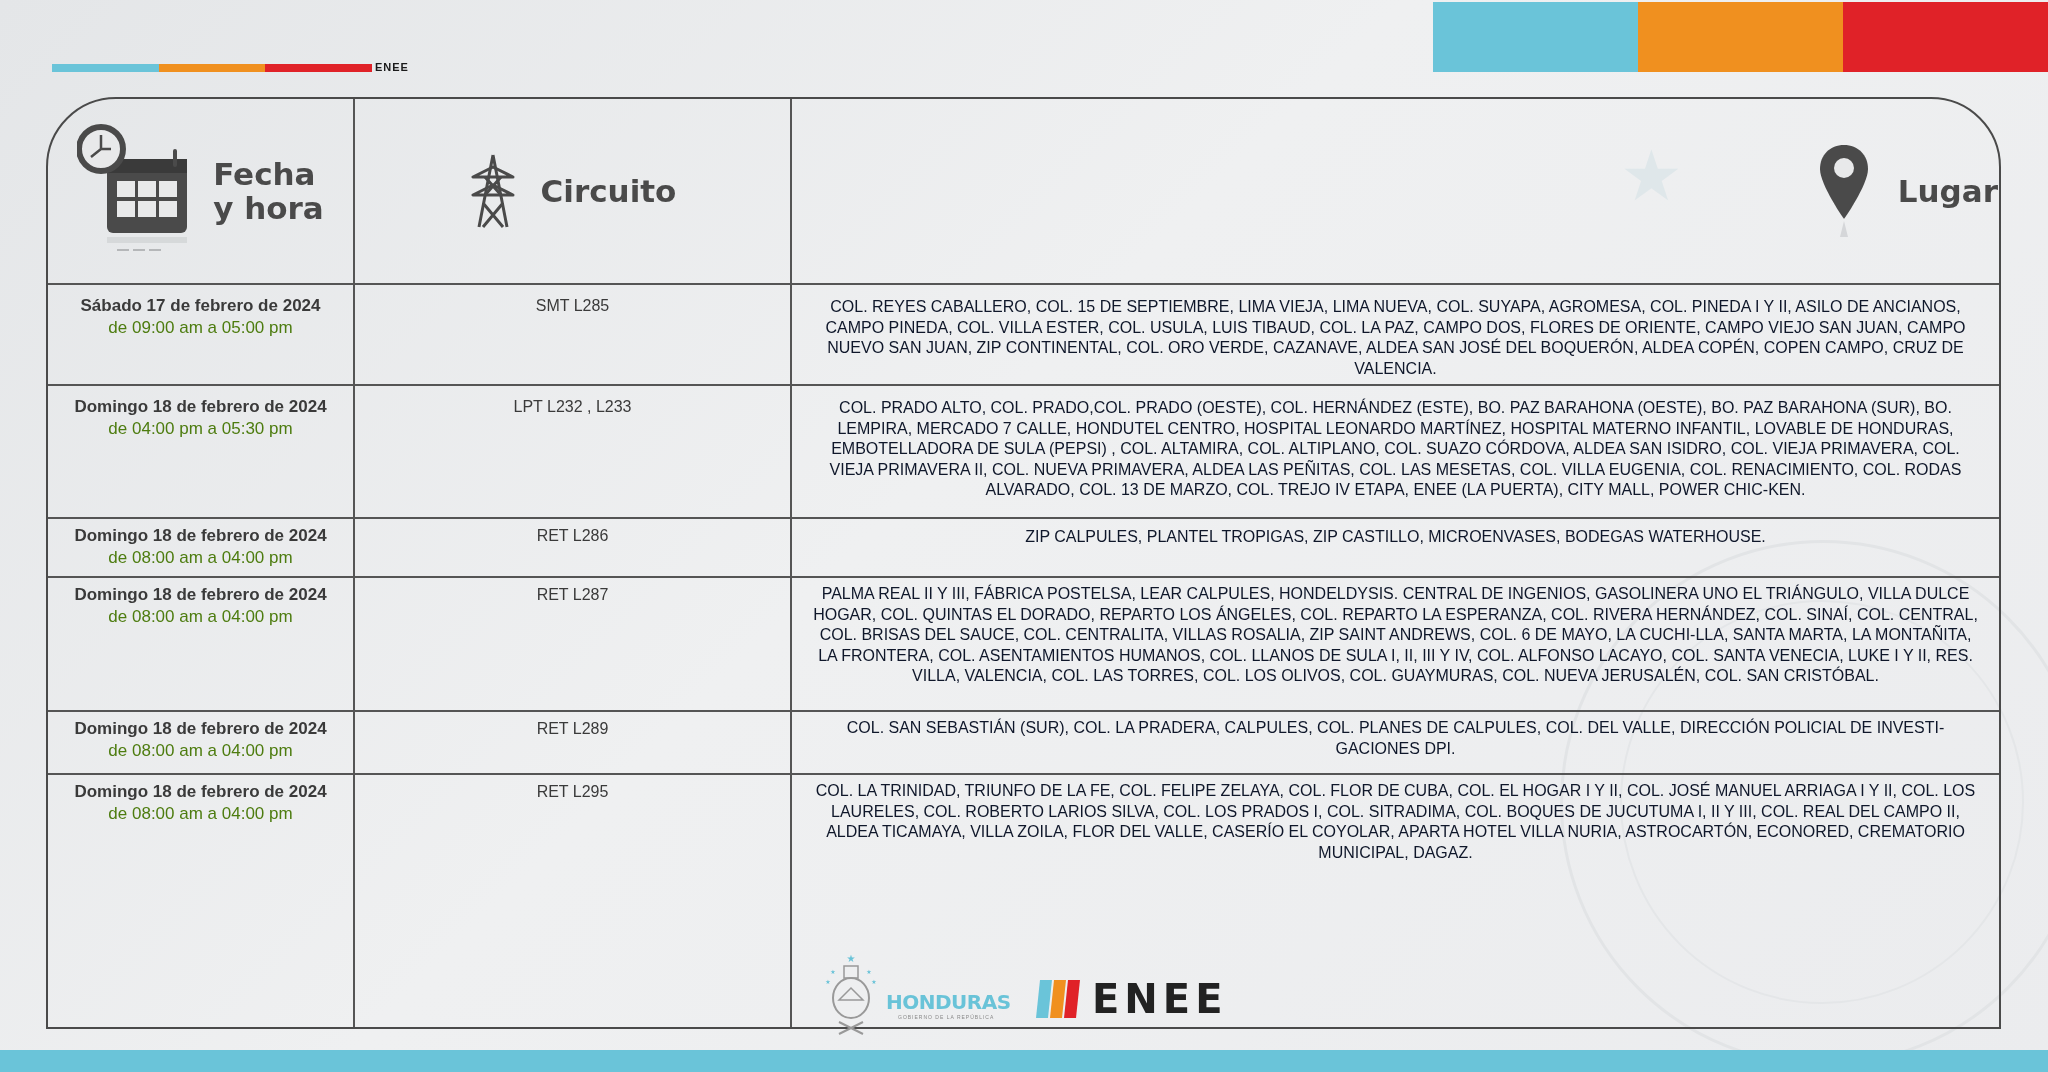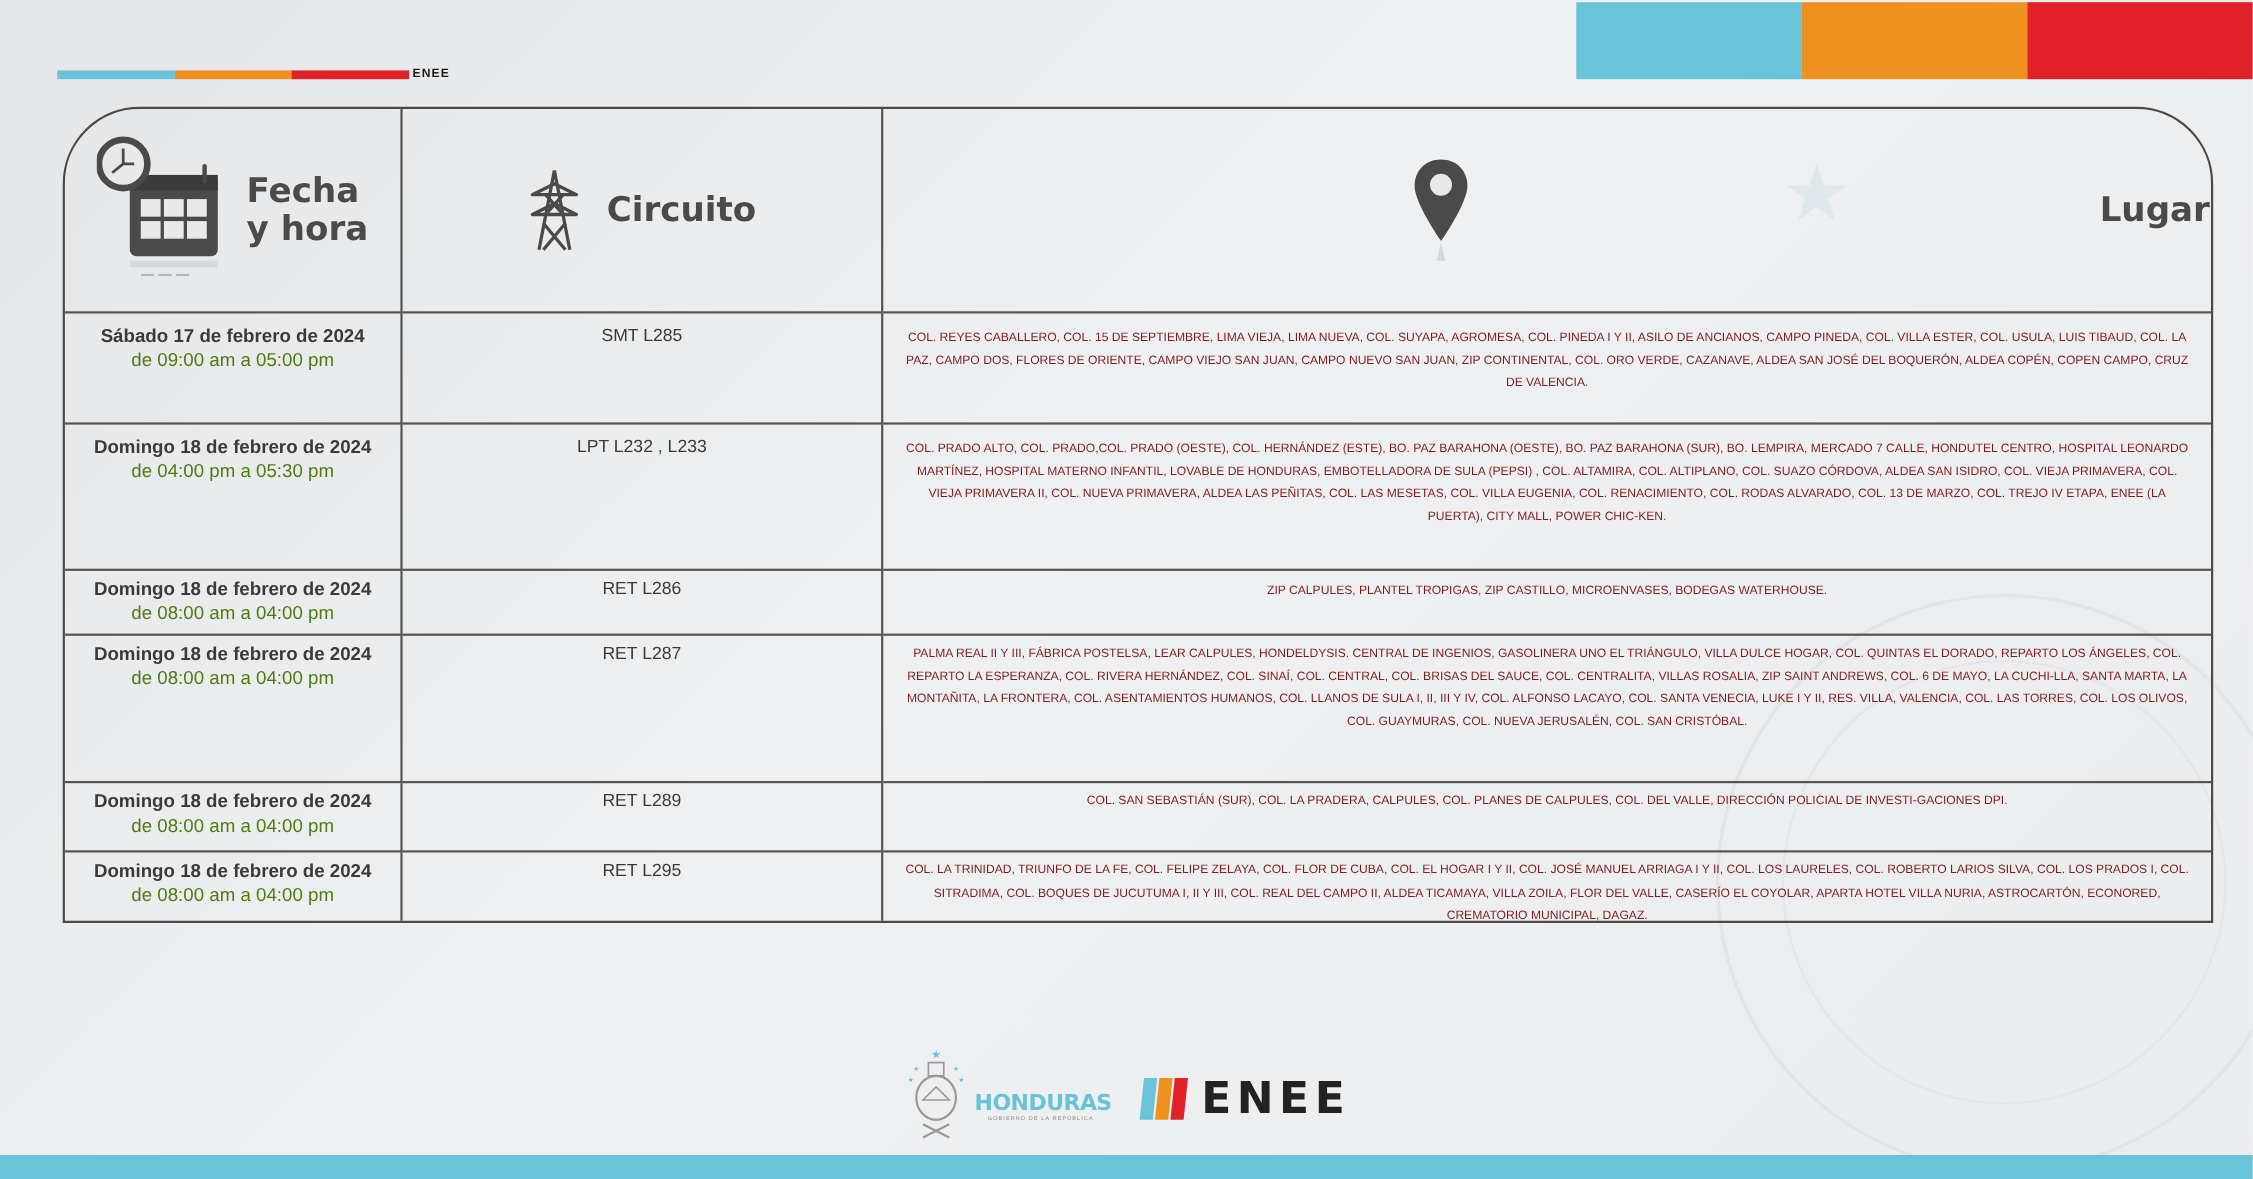--- a/index.html
+++ b/index.html
@@ -13,36 +13,36 @@
   .logo-text { position:absolute; left:0; top:0; font-family:"DejaVu Sans", sans-serif; font-weight:bold; font-size:37px; letter-spacing:0.5px; color:#1b1b1b; line-height:40px; }
   .logo-bar { position:absolute; left:2px; top:36px; height:8px; width:320px; display:flex; }
   .logo-bar span { flex:1; }
   .logo-sub { position:absolute; left:325px; top:33px; font-size:11px; font-weight:bold; color:#1b1b1b; letter-spacing:1px; }
   .top-stripes { position:absolute; right:0; top:2px; width:615px; height:70px; display:flex; }
   .top-stripes span { flex:1; }
   .watermark-star { position:absolute; left:1620px; top:135px; font-size:70px; color:#dfe7ea; }
   .watermark-seal { position:absolute; left:1560px; top:540px; width:520px; height:520px; border-radius:50%; border:3px solid #e2e4e6; }
   .watermark-seal2 { position:absolute; left:1620px; top:600px; width:400px; height:400px; border-radius:50%; border:2px solid #e4e6e8; }
 
-  .table-wrap { position:absolute; left:57px; top:97px; width:1955px; height:742px;
+  .table-wrap { position:absolute; left:46px; top:97px; width:1955px; height:932px;
     border:2px solid #4a4a4a; border-top-left-radius:70px; border-top-right-radius:70px; box-sizing:border-box; overflow:hidden; }
   table { border-collapse:collapse; width:100%; height:100%; table-layout:fixed; }
   td, th { border:2px solid #555; vertical-align:top; }
   tr:first-child th { border-top:none; }
   td:first-child, th:first-child { border-left:none; }
   td:last-child, th:last-child { border-right:none; }
   tr:last-child td { border-bottom:none; }
   th { height:182px; vertical-align:middle; font-family:"DejaVu Sans", sans-serif; font-weight:bold; color:#4a4a4a; }
   .hdr { display:flex; align-items:center; justify-content:center; gap:18px; }
   .hdr-label { font-size:31px; line-height:34px; text-align:left; }
   .date-cell { text-align:center; padding-top:10px; font-size:17px; line-height:22px; }
   .date-main { font-weight:bold; color:#3a3a3a; }
   .date-time { color:#4d7c0f; }
   .circ-cell { text-align:center; padding-top:12px; font-size:16px; color:#3a3a3a; }
-  .place-cell { text-align:center; padding:12px 16px 4px 16px; font-size:11px; line-height:20.5px; color:#7f1d1d; text-transform:uppercase; }
+  .place-cell { text-align:center; padding:12px 16px 4px 16px; font-size:16px; line-height:20.5px; color:#0f172a; text-transform:uppercase; }
 
   .footer-logos { position:absolute; left:818px; top:952px; width:420px; height:90px; }
   .seal { position:absolute; left:5px; top:0; width:56px; height:84px; }
   .hond-text { position:absolute; left:68px; top:38px; color:#69c3d8; font-weight:bold; font-size:20px; font-family:"DejaVu Sans", sans-serif; letter-spacing:-0.5px; }
   .hond-sub { position:absolute; left:80px; top:62px; font-size:5px; color:#888; letter-spacing:1px; }
   .enee-mark { position:absolute; left:220px; top:28px; width:40px; height:38px; display:flex; gap:2px; }
   .enee-text { position:absolute; left:274px; top:24px; font-family:"DejaVu Sans", sans-serif; font-size:40px; font-weight:bold; letter-spacing:5px; color:#222; }
   .bottom-band { position:absolute; left:0; bottom:0; width:2048px; height:22px; }
 </style>
 </head>
@@ -112,21 +112,21 @@
               <path d="M24 2 L10 74 M24 2 L38 74"></path>
               <path d="M4 24 H44 L24 14 Z"></path>
               <path d="M4 42 H44 L24 32 Z"></path>
               <path d="M16 24 L32 42 M32 24 L16 42 M14 50 L34 74 M34 50 L14 74"></path>
             </g>
           </svg>
           <div class="hdr-label">Circuito</div>
         </div>
       </th>
       <th>
-        <div class="hdr" style="justify-content:space-between; padding-left:480px; gap:28px;">
+        <div class="hdr" style="justify-content:flex-end; padding-left:480px; gap:28px;">
           <svg width="52" height="96" viewBox="0 0 52 96">
             <path d="M26 2 C12 2 2 12 2 26 C2 42 26 76 26 76 C26 76 50 42 50 26 C50 12 40 2 26 2 Z" fill="#4a4a4a"></path>
             <circle cx="26" cy="25" r="10" fill="#e8e9ea"></circle>
             <path d="M26 78 L22 94 L30 94 Z" fill="#c5c7c9" opacity="0.6"></path>
           </svg>
           <div class="hdr-label">Lugar</div>
         </div>
       </th>
     </tr>
 

